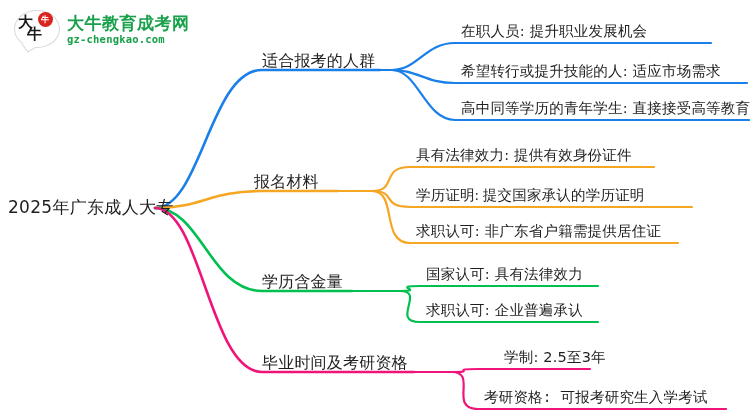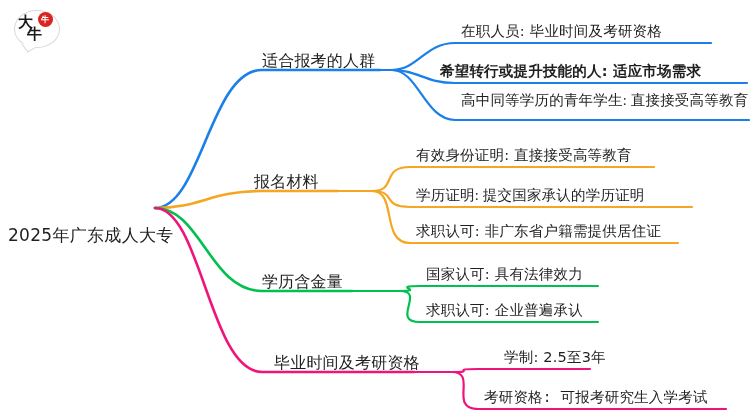--- a/index.html
+++ b/index.html
@@ -50,40 +50,44 @@
   .logo-en{
     color:#18a04a;font-size:10.5px;font-weight:bold;letter-spacing:.2px;
     line-height:13px;font-family:"DejaVu Sans Mono","Liberation Mono",monospace;
   }
 
   
   .node{
     position:absolute;white-space:nowrap;color:#1f1f1f;
     font-family:"DejaVu Sans","Liberation Sans",sans-serif;
   }
-  .root-node{font-size:17px;letter-spacing:.3px;margin-top:28px;}
+  .root-node{font-size:17px;letter-spacing:.3px;}
   .branch-node{font-size:16px;letter-spacing:.2px;}
   .leaf-node{font-size:14.5px;letter-spacing:.2px;}
 </style>
 </head>
 <body>
 
 <div id="stage">
 
   <div class="logo">
     <div class="logo-mark">
       <div class="bubble"></div>
       <div class="bubble-tail"></div>
       <div class="mark-text">
         <i class="m1">大</i>
         <i class="m2">牛</i>
       </div>
       <div class="bubble-dot">
         <div class="bubble-dot-in">牛</div>
       </div>
+    </div>
+    <div class="logo-words">
+      <div class="logo-cn">大牛教育成考网</div>
+      <div class="logo-en">gz-chengkao.com</div>
     </div>
   </div>
 
   <svg class="lines" viewBox="0 0 750 410" xmlns="http://www.w3.org/2000/svg">
     <g fill="none" stroke-linecap="round" id="conn-layer">
         <path d="M 155 208 C 201 208 210 70 262 70
         L 380 70" stroke="#1a7fe8" stroke-width="2.6" fill="none" stroke-linecap="round"></path>
         <path d="M 380 70 L 392 70" stroke="#1a7fe8" stroke-width="2.2" fill="none" stroke-linecap="round"></path>
         <path d="M 392 70 C 418 70 425 43 455 43
           L 711 43" stroke="#1a7fe8" stroke-width="2.2" fill="none" stroke-linecap="round"></path>
@@ -113,28 +117,28 @@
         <path d="M 452 372 C 478 372 448 369 478 369
           L 590 369" stroke="#f0147a" stroke-width="2.2" fill="none" stroke-linecap="round"></path>
         <path d="M 452 372 C 478 372 448 409 478 409
           L 726 409" stroke="#f0147a" stroke-width="2.2" fill="none" stroke-linecap="round"></path>
       </g>
   </svg>
 
   <div id="text-layer">
       <div class="node root-node" style="left: 8px; top: 196px;">2025年广东成人大专</div>
       <div class="node branch-node" style="left: 262px; top: 51px;">适合报考的人群</div>
-      <div class="node leaf-node" style="left: 461px; top: 22px;">在职人员: 毕业时间及考研资格</div>
-      <div class="node leaf-node" style="left: 440px; top: 62px; font-weight: bold;">希望转行或提升技能的人: 适应市场需求</div>
-      <div class="node leaf-node" style="left: 461px; top: 91px; font-family: Liberation Serif, serif;">高中同等学历的青年学生: 直接接受高等教育</div>
+      <div class="node leaf-node" style="left: 461px; top: 22px;">在职人员: 提升职业发展机会</div>
+      <div class="node leaf-node" style="left: 461px; top: 62px;">希望转行或提升技能的人: 适应市场需求</div>
+      <div class="node leaf-node" style="left: 461px; top: 99px;">高中同等学历的青年学生: 直接接受高等教育</div>
       <div class="node branch-node" style="left: 254px; top: 172px;">报名材料</div>
-      <div class="node leaf-node" style="left: 416px; top: 146px;">有效身份证明: 直接接受高等教育</div>
+      <div class="node leaf-node" style="left: 416px; top: 146px;">具有法律效力: 提供有效身份证件</div>
       <div class="node leaf-node" style="left: 416px; top: 186px; font-family: Liberation Serif, serif;">学历证明: 提交国家承认的学历证明</div>
       <div class="node leaf-node" style="left: 416px; top: 222px;">求职认可: 非广东省户籍需提供居住证</div>
       <div class="node branch-node" style="left: 262px; top: 272px; font-family: Liberation Serif, serif;">学历含金量</div>
       <div class="node leaf-node" style="left: 426px; top: 265px;">国家认可: 具有法律效力</div>
       <div class="node leaf-node" style="left: 426px; top: 301px;">求职认可: 企业普遍承认</div>
-      <div class="node branch-node" style="left: 274px; top: 353px;">毕业时间及考研资格</div>
+      <div class="node branch-node" style="left: 262px; top: 353px;">毕业时间及考研资格</div>
       <div class="node leaf-node" style="left: 504px; top: 348px;">学制: 2.5至3年</div>
       <div class="node leaf-node" style="left: 484px; top: 388px; font-family: Liberation Mono, monospace;">考研资格: 可报考研究生入学考试</div>
     </div>
 
 </div>
 
 </body></html>

